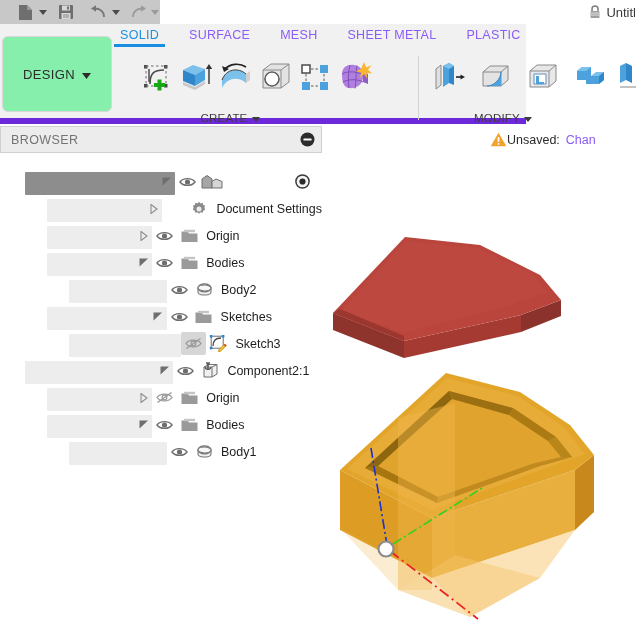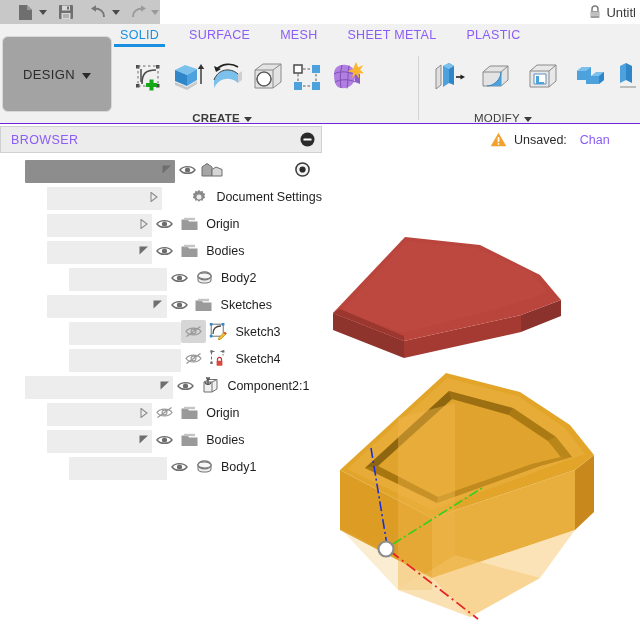--- a/index.html
+++ b/index.html
@@ -44,23 +44,23 @@
     height: 24px; display: flex; align-items: center; gap: 5px;
     padding-right: 4px;
   }
   .doc-title {
     font-size: 13px; color: #3a3a3a; white-space: nowrap;
   }
 
   
   .ribbon {
     position: absolute; left: 0; top: 24px;
-    width: 640px; height: 100px;
+    width: 526px; height: 100px;
     background: #f1f1f1;
-    border-bottom: 1px solid #6d28d9;
+    border-bottom: 6px solid #6d28d9;
   }
   .tabrow {
     position: absolute; left: 120px; top: 2px;
     height: 22px; display: flex; align-items: flex-start;
   }
   .tab {
     font-size: 12.5px; color: #8b5cf6;
     padding: 2px 0 4px 0; margin-right: 30px;
     letter-spacing: .3px; cursor: pointer;
     position: relative; white-space: nowrap;
@@ -68,21 +68,21 @@
   .tab.active { color: #1a8fe0; }
   .tab.active::after {
     content: ""; position: absolute; left: -6px; right: -6px; bottom: -1px;
     height: 3px; background: #1a8fe0;
   }
 
   
   .design-box {
     position: absolute; left: 2px; top: 12px;
     width: 110px; height: 76px;
-    background: #a3a3a3;
+    background: #86efac;
     border: 1px solid #d8d8d8;
     border-radius: 6px;
     display: flex; align-items: center; justify-content: center;
     cursor: pointer;
   }
   .design-lbl { font-size: 13px; color: #2b2b2b; letter-spacing: .4px; }
   .design-caret { margin-left: 7px; display:inline-block; vertical-align: middle; }
 
   
   .panel { position: absolute; top: 30px; height: 68px; }
@@ -106,26 +106,26 @@
   
   .browser-hdr {
     position: absolute; left: 0; top: 126px;
     width: 322px; height: 27px;
     background: #ececec;
     border: 1px solid #d0d0d0;
     display: flex; align-items: center;
     padding: 0 6px 0 10px;
   }
   .browser-hdr-title {
-    font-size: 12.5px; color: #8b5cf6; letter-spacing: .4px; flex: 1;
+    font-size: 12.5px; color: #737373; letter-spacing: .4px; flex: 1;
   }
   .collapse-btn { cursor: pointer; display:flex; }
 
   .tree {
-    position: absolute; left: 0; top: 156px;
+    position: absolute; left: 0; top: 168px;
     width: 322px;
   }
   .row {
     height: 27px; display: flex; align-items: center;
     font-size: 12.5px; color: #1e1e1e; white-space: nowrap;
     cursor: pointer; position: relative;
   }
   .row-bg {
     position: absolute; top: 2px; height: 23px;
     background: #ededed; border-radius: 1px; z-index: 0;
@@ -154,21 +154,21 @@
     position: absolute; left: 322px; top: 126px;
     width: 318px; height: 517px;
     background: #ffffff; overflow: hidden;
   }
   .canvas-full {
     position: absolute; left: 0; top: 0;
     width: 640px; height: 643px;
   }
   .warnbar {
     position: absolute; left: 490px; top: 126px;
-    height: 27px; display: flex; align-items: center; gap: 7px;
+    height: 27px; display: flex; align-items: center; gap: 0;
     z-index: 20; background: #ffffff; padding-right: 4px;
   }
   .warn-text { font-size: 12.5px; color: #2b2b2b; white-space: nowrap; }
   .warn-sub { font-size: 12.5px; color: #8b5cf6; white-space: nowrap; padding-left: 6px;}
 </style>
 </head>
 <body>
 
 <div id="app">
 
@@ -239,21 +239,21 @@
 
     <div class="design-box">
       <span class="design-lbl">DESIGN</span>
       <span class="design-caret">
         <svg width="9" height="6" viewBox="0 0 9 6">
             <path d="M0 0 h9 l-4.5 6 z" fill="#2b2b2b"></path>
           </svg>
       </span>
     </div>
 
-    <div class="panel" style="left:132px; width:180px;font-weight:bold;">
+    <div class="panel" style="left:140px; width:180px;">
       <div class="panel-icons">
 
         <div class="ico">
           <svg width="34" height="34" viewBox="0 0 34 34">
             <rect x="4" y="5" width="3.5" height="3.5" fill="#4b4b4b"></rect>
             <rect x="24" y="5" width="3.5" height="3.5" fill="#4b4b4b"></rect>
             <rect x="4" y="24" width="3.5" height="3.5" fill="#4b4b4b"></rect>
             <rect x="24" y="24" width="3.5" height="3.5" fill="#4b4b4b"></rect>
             <path d="M6 6 h20 M6 6 v20 M26 6 v20 M6 26 h20" stroke="#6a6a6a" stroke-width="1" stroke-dasharray="2.5 2.5" fill="none"></path>
             <path d="M10 24 C10 13 14 10 24 10" stroke="#4b4b4b" stroke-width="1.6" fill="none"></path>
@@ -628,43 +628,20 @@
             <rect x="0.8" y="0" width="2.6" height="2.6" fill="#2f86c8"></rect>
             <rect x="12.8" y="0" width="2.6" height="2.6" fill="#2f86c8"></rect>
             <rect x="0.8" y="11.8" width="2.6" height="2.6" fill="#2f86c8"></rect>
             <path d="M10 14.5 L15.5 9 L17.2 10.7 L11.7 16.2 L9.3 16.8 Z" fill="#f2c23a" stroke="#b98f12" stroke-width=".8"></path>
             <path d="M15.2 9.3 L17 11.1" stroke="#d14b2a" stroke-width="1.6"></path>
           </svg>
         </div>
         <div class="nlabel">Sketch3</div>
       </div>
       <div class="row">
-        <div class="row-bg" style="left: 69px; width: 112.4px;"></div>
-        <div style="width: 52px; flex: 0 0 52px;"></div>
-        <div class="arrow"></div>
-        <div class="eye">
-          <svg width="17" height="13" viewBox="0 0 17 13">
-            <path d="M1 6.5 C4 2 13 2 16 6.5 C13 11 4 11 1 6.5 Z" fill="none" stroke="#9a9a9a" stroke-width="1.3"></path>
-            <circle cx="8.5" cy="6.5" r="2.4" fill="none" stroke="#9a9a9a" stroke-width="1.2"></circle>
-            <path d="M1.5 11.5 L15.5 1.5" stroke="#9a9a9a" stroke-width="1.4"></path>
-          </svg>
-        </div>
-        <div class="nicon">
-          <svg width="18" height="17" viewBox="0 0 18 17">
-            <path d="M2.5 1.5 v11 M2.5 1.5 h4 M11.5 1.5 h2.5 v4" fill="none" stroke="#6e6e6e" stroke-width="1" stroke-dasharray="3 2"></path>
-            <rect x="1.3" y="0.2" width="2.4" height="2.4" fill="#6e6e6e"></rect>
-            <rect x="13" y="0.2" width="2.4" height="2.4" fill="#6e6e6e"></rect>
-            <rect x="1.3" y="11.6" width="2.4" height="2.4" fill="#6e6e6e"></rect>
-            <path d="M8.5 11 V9.3 a2 2 0 0 1 4 0 V11" fill="none" stroke="#c62f2f" stroke-width="1.2"></path>
-            <rect x="7.6" y="10.8" width="5.8" height="5" rx="0.7" fill="#d9483f"></rect>
-          </svg>
-        </div>
-        <div class="nlabel">Sketch4</div>
-      </div>
-      <div class="row">
         <div class="row-bg" style="left: 25px; width: 148.4px;"></div>
         <div style="width: 8px; flex: 0 0 8px;"></div>
         <div class="arrow">
           <svg width="10" height="9" viewBox="0 0 10 9">
             <path d="M0.5 0.5 L9 0.5 L0.5 8.5 Z" fill="#6e6e6e"></path>
           </svg>
         </div>
         <div class="eye">
           <svg width="17" height="12" viewBox="0 0 17 12">
             <path d="M1 6 C4 1.5 13 1.5 16 6 C13 10.5 4 10.5 1 6 Z" fill="none" stroke="#6e6e6e" stroke-width="1.4"></path>

